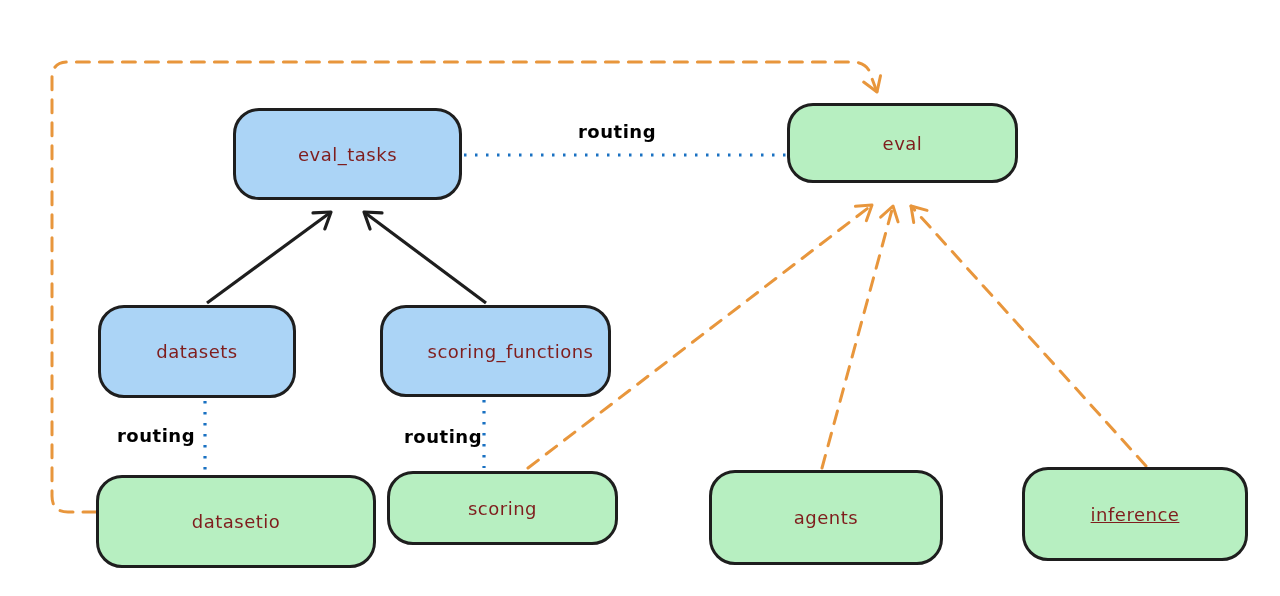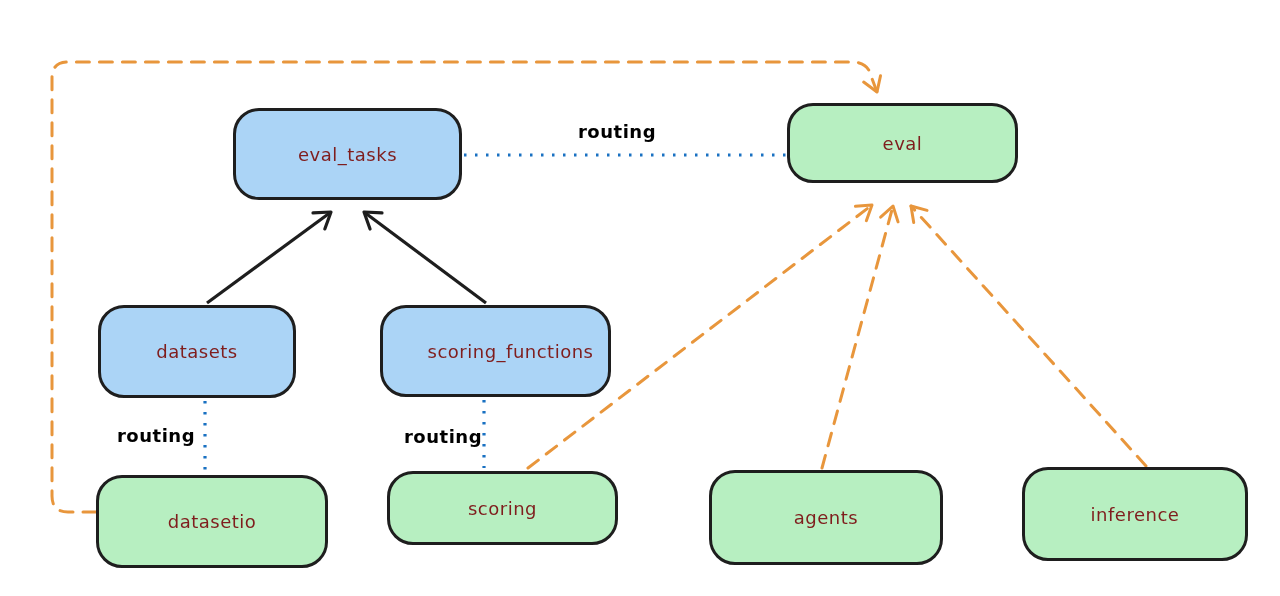--- a/index.html
+++ b/index.html
@@ -28,24 +28,24 @@
     color:#000000;
     font-size:18px;font-weight:bold;
     letter-spacing:0.5px;
     white-space:nowrap;
   }
   
   #n-eval_tasks{left:233px;top:108px;width:229px;height:92px;}
   #n-eval{left:787px;top:103px;width:231px;height:80px;}
   #n-datasets{left:98px;top:305px;width:198px;height:93px;}
   #n-scoring_functions{left:380px;top:305px;width:231px;height:92px;padding-left:30px;}
-  #n-datasetio{left:96px;top:475px;width:232px;height:93px;}
+  #n-datasetio{left:96px;top:475px;width:280px;height:93px;}
   #n-scoring{left:387px;top:471px;width:231px;height:74px;}
   #n-agents{left:709px;top:470px;width:234px;height:95px;}
-  #n-inference{left:1022px;top:467px;width:226px;height:94px;}
+  #n-inference{left:1022px;top:467px;width:226px;height:94px;text-decoration:underline;}
   #lbl-routing-top{left:617px;top:131px;}
   #lbl-routing-datasets{left:156px;top:435px;}
   #lbl-routing-scoring{left:443px;top:436px;}
 </style>
 </head>
 <body>
 
 <div class="canvas">
 
   <svg class="edges" viewBox="0 0 1280 596" xmlns="http://www.w3.org/2000/svg">

